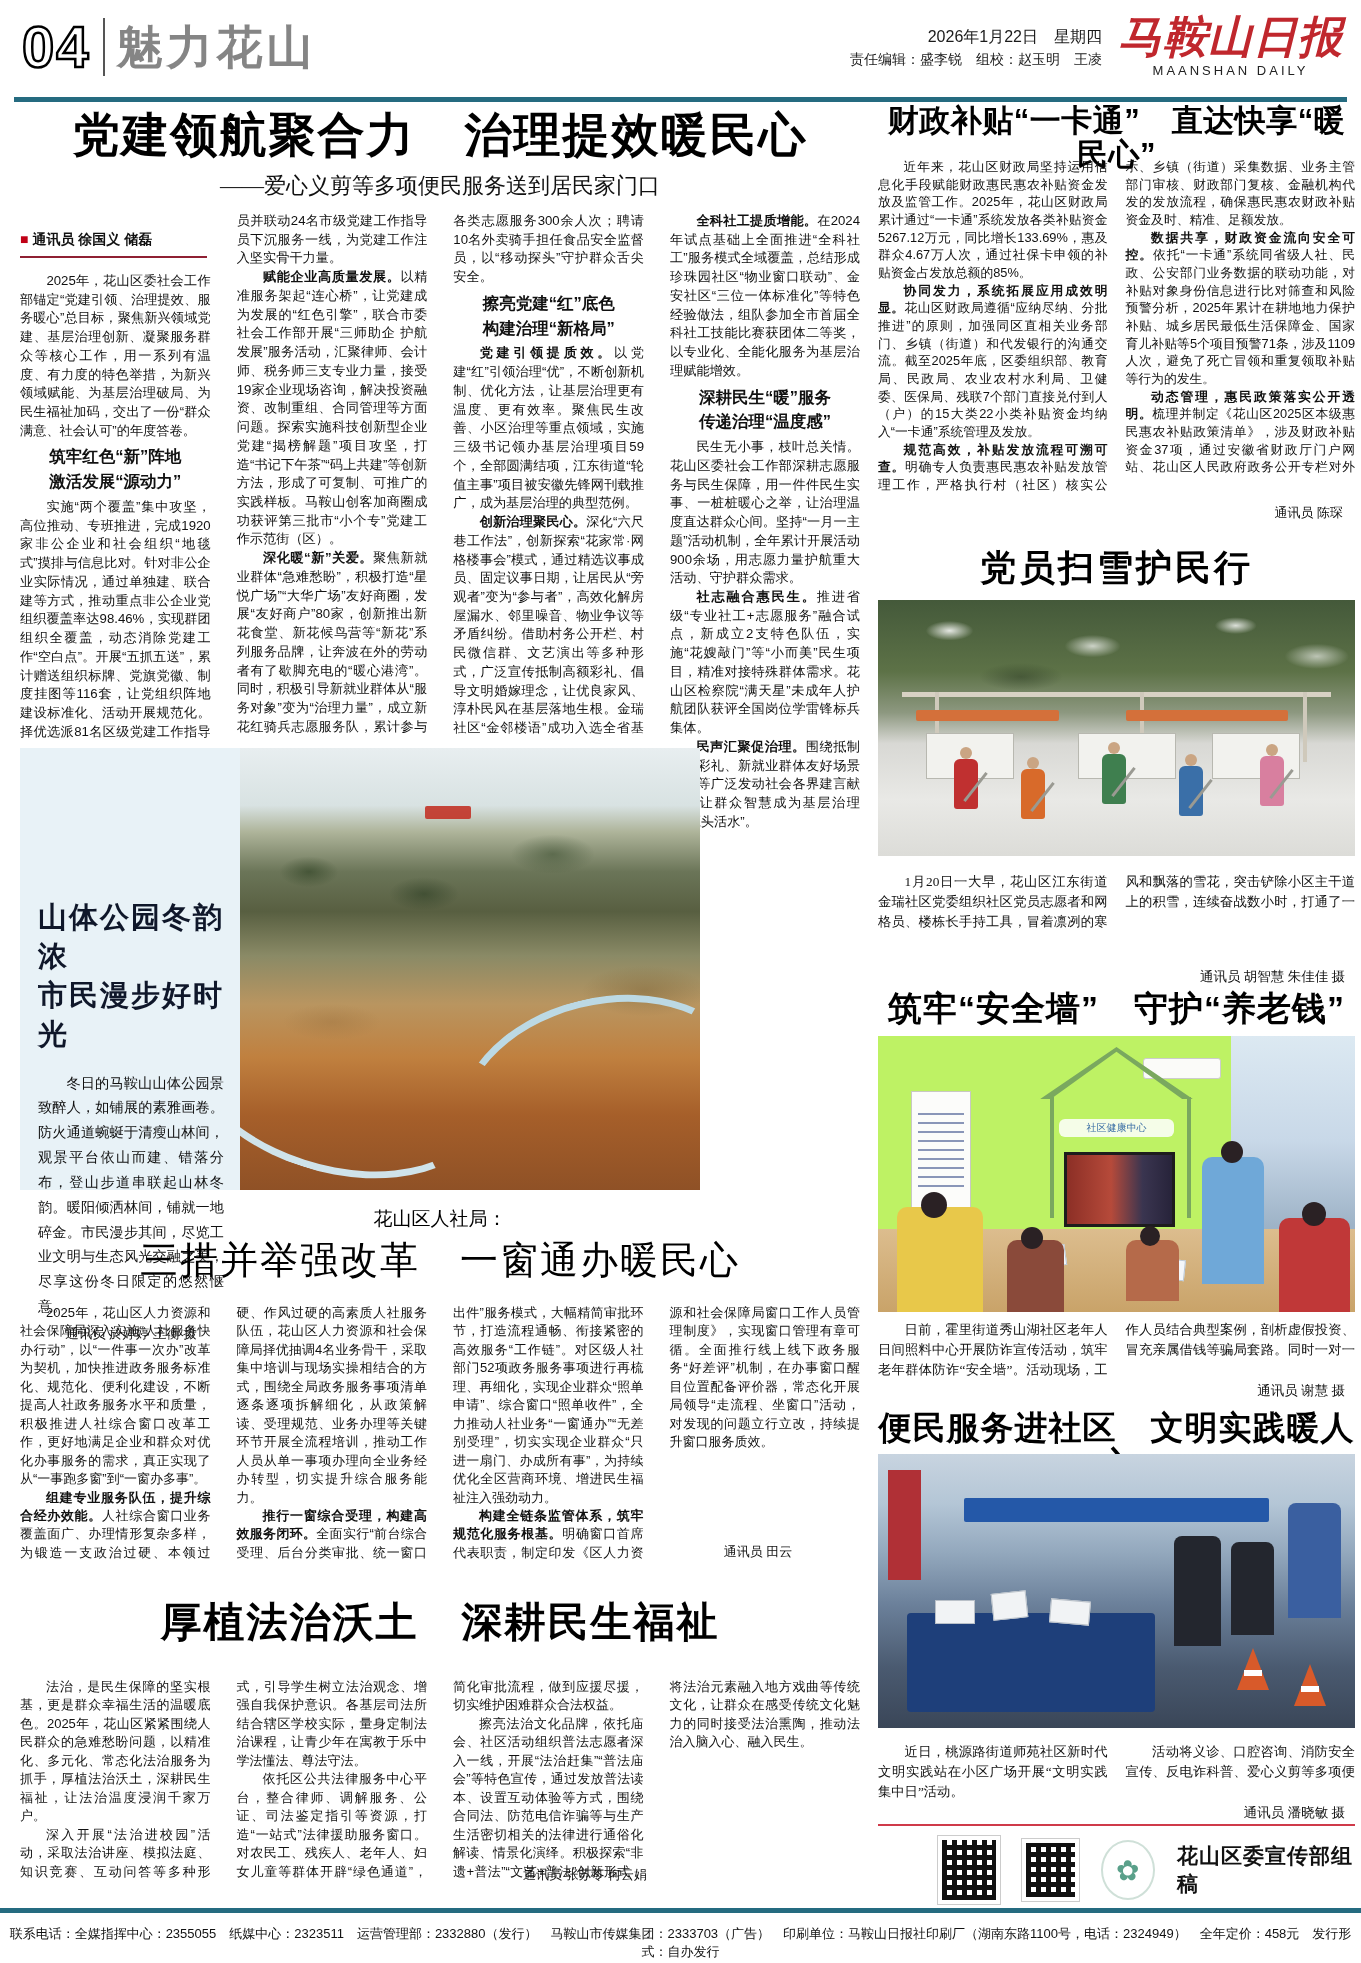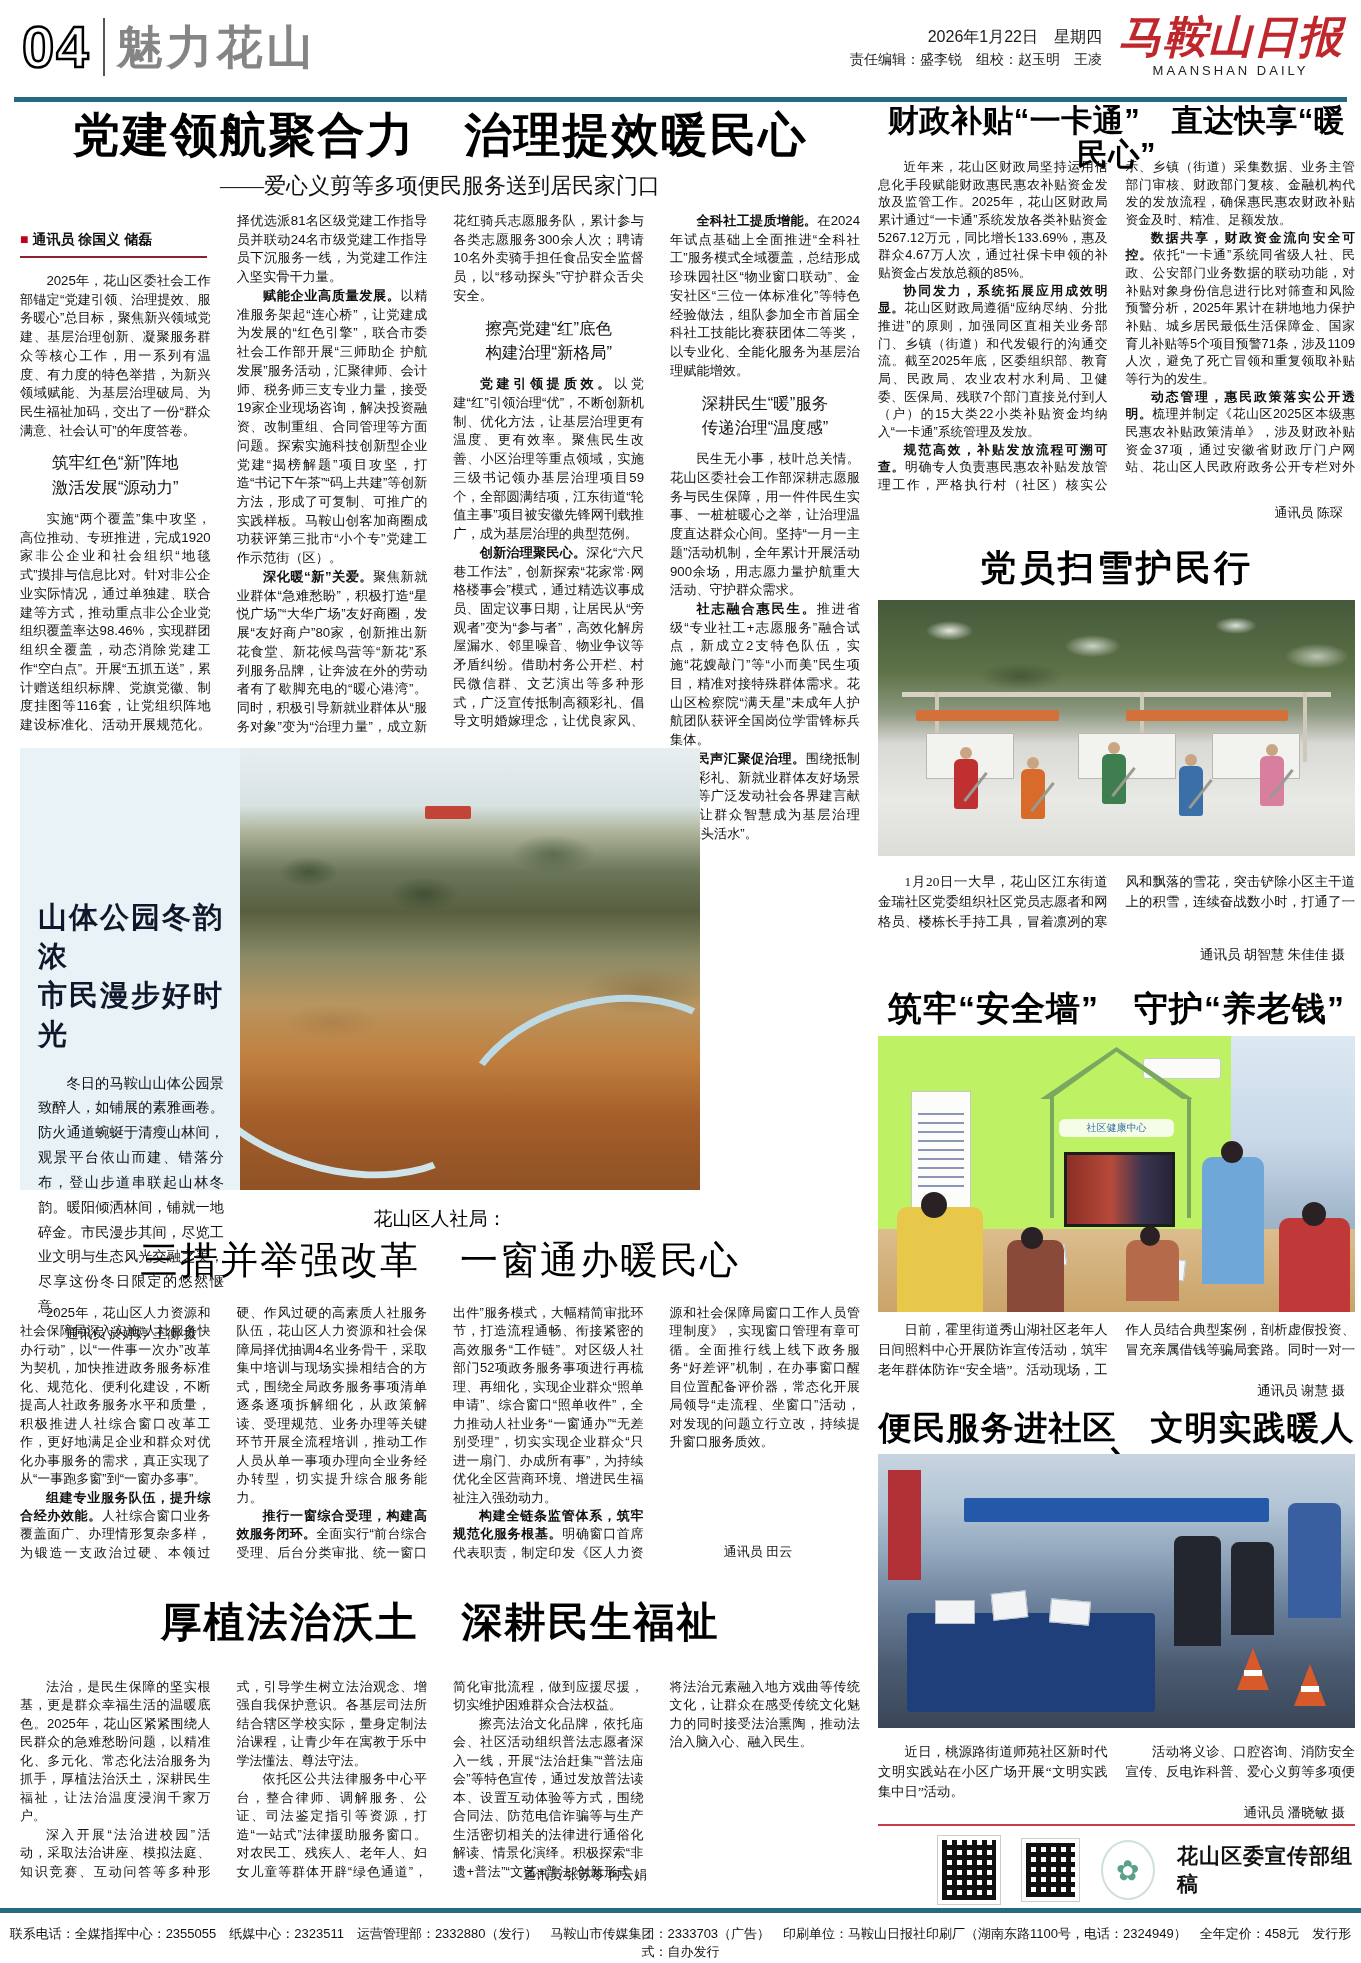--- a/index.html
+++ b/index.html
@@ -21,21 +21,21 @@
   .masthead-en{font-size:13px;letter-spacing:3px;color:#222;margin-top:3px;}
   .rule-top{position:absolute;left:14px;right:14px;top:97px;height:5px;background:#256b80;}
   
   .lead-head{position:absolute;left:20px;top:110px;width:840px;text-align:center;}
   .lead-headline{font-size:47px;font-weight:900;letter-spacing:2px;margin:0;line-height:1.05;color:#000;}
   .lead-subtitle{font-size:22px;margin-top:12px;color:#111;font-family:"Liberation Serif","DejaVu Serif",serif;}
   .colsbody{font-size:13.2px;line-height:1.42;text-align:justify;overflow:hidden;column-fill:auto;}
   .lead-body{left:20px;top:212px;width:624px;height:536px;column-count:3;column-gap:26px;}
   .lead-col4{left:670px;top:212px;width:190px;height:725px;}
   .para{margin:0;text-indent:2em;}
-  .subhead{white-space:pre-line;text-align:center;font-size:16.5px;font-weight:normal;margin:10px 0;break-inside:avoid;line-height:1.5;}
+  .subhead{white-space:pre-line;text-align:center;font-size:16.5px;font-weight:bold;margin:4px 0;break-inside:avoid;line-height:1.5;}
   .byline{font-size:14px;font-weight:bold;border-bottom:2px solid #8f2033;padding-bottom:6px;margin:18px 4px 14px 0;}
   .byline-sq{color:#c00016;margin-right:4px;}
   
   .park{left:20px;top:748px;width:680px;height:442px;display:flex;}
   .park-panel{width:220px;background:#e8f2f7;box-sizing:border-box;padding:150px 16px 0 18px;}
   .park-title{font-size:29px;font-weight:700;letter-spacing:2px;line-height:1.35;color:#0f172a;}
   .park-cap{margin-top:16px;font-size:14.2px;line-height:1.75;text-align:justify;text-indent:2em;
             font-family:"Liberation Serif","DejaVu Serif",serif;}
   .park-credit{margin-top:6px;font-size:13.5px;text-align:center;font-family:"Liberation Serif","DejaVu Serif",serif;}
   .park-img{flex:1;position:relative;overflow:hidden;
@@ -110,21 +110,21 @@
   .conv-table{position:absolute;left:6%;bottom:6%;width:52%;height:36%;background:#1e3f7a;border-radius:4px;}
   .conv-box{position:absolute;background:#f1f3f5;border:1px solid #b9c0c8;}
   .cone{position:absolute;width:0;height:0;border-left:16px solid transparent;border-right:16px solid transparent;border-bottom:42px solid #d85a2a;}
   .cone::after{content:"";position:absolute;left:-9px;top:22px;width:18px;height:6px;background:#fff;}
   .silhouette{position:absolute;background:#23262e;border-radius:8px 8px 0 0;}
   .cap2{position:absolute;left:0;width:477px;column-count:2;column-gap:18px;font-size:13.3px;line-height:1.5;text-align:justify;
     font-family:"Liberation Serif","DejaVu Serif",serif;overflow:hidden;}
   .cap2 p{margin:0;text-indent:2em;}
   .photo-credit{position:absolute;right:10px;font-size:13.5px;font-family:"Liberation Serif","DejaVu Serif",serif;}
   .snow-cap{top:872px;height:74px;}
-  .snow-credit{top:946px;}
+  .snow-credit{top:968px;}
   .safety-cap{top:1320px;height:62px;}
   .safety-credit{top:1382px;text-align:right;}
   .conv-cap{top:1742px;height:62px;}
   .conv-credit{top:1804px;}
   .red-rule{position:absolute;left:0;right:0;top:1824px;height:2px;background:#cf3a4a;}
   .qr-row{position:absolute;left:60px;top:1836px;display:flex;align-items:center;gap:22px;}
   .qr{width:60px;height:60px;border:4px solid #fff;outline:1px solid #ccc;background:
     repeating-linear-gradient(0deg,#111 0 5px,transparent 5px 10px),
     repeating-linear-gradient(90deg,#111 0 5px,#fff 5px 10px);}
   .qr.small{width:54px;height:54px;}

